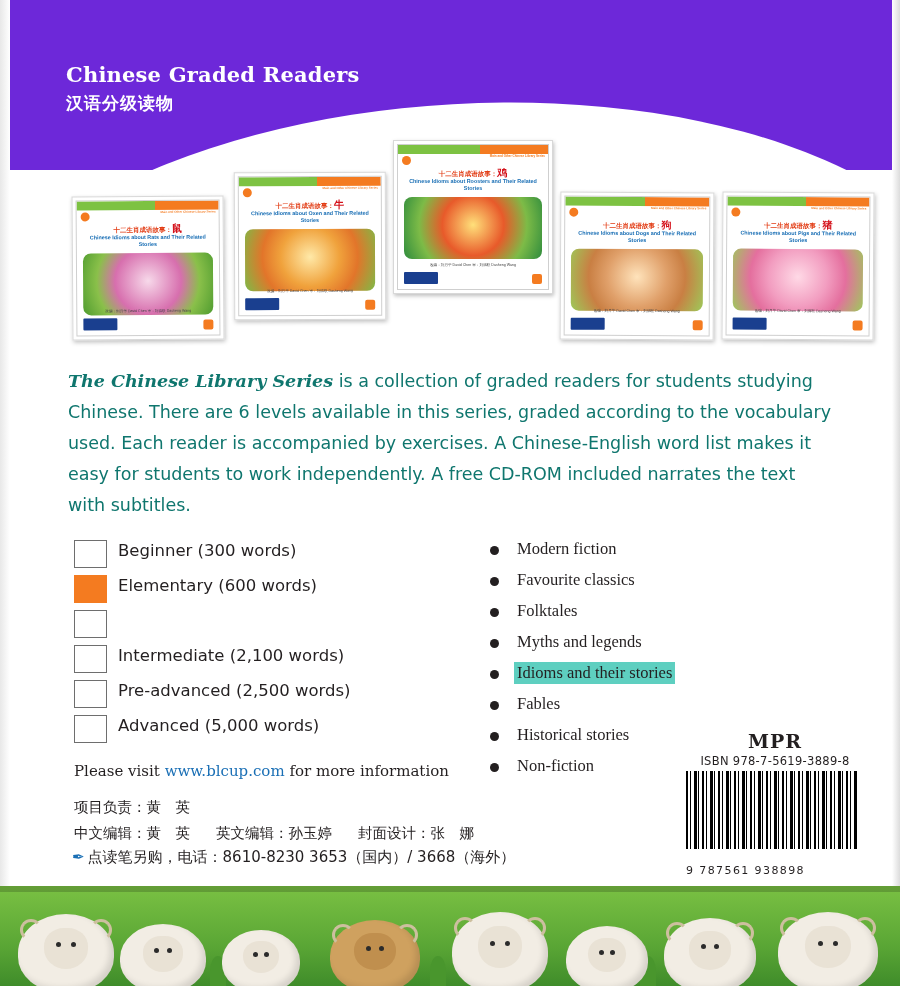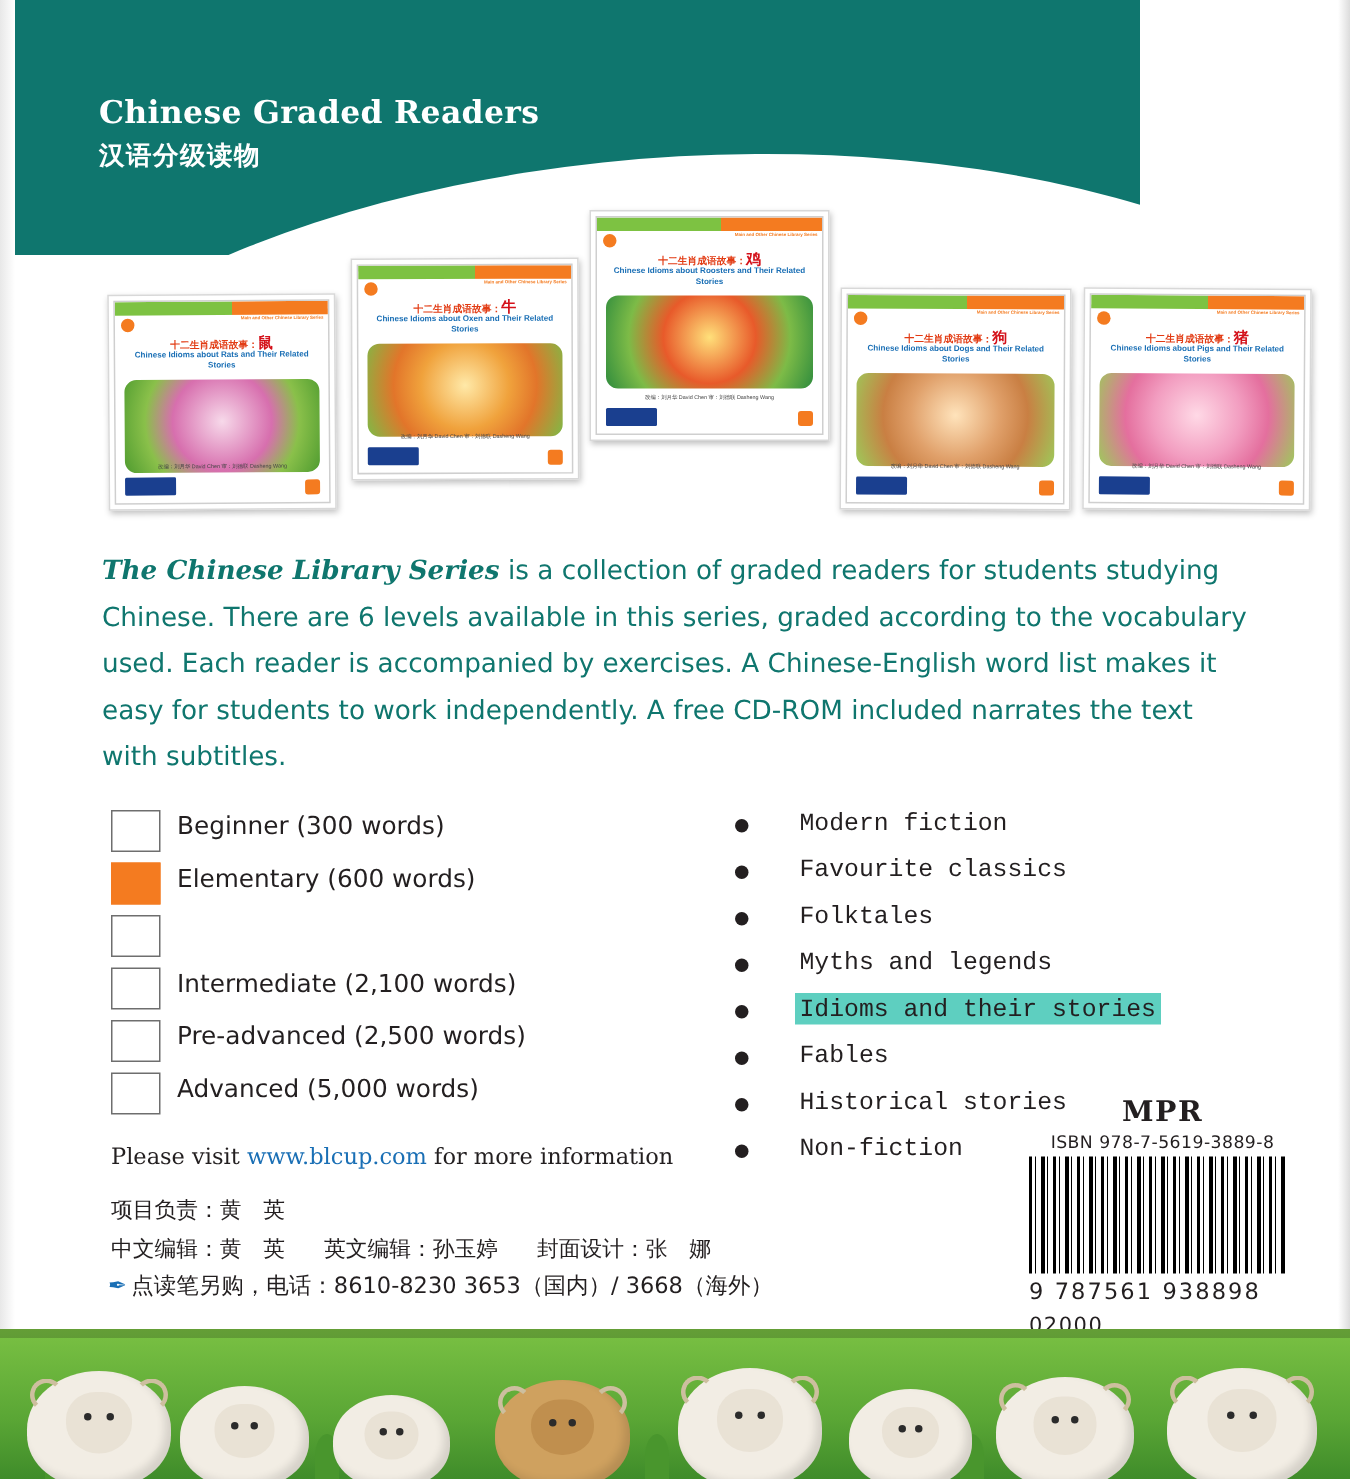--- a/index.html
+++ b/index.html
@@ -17,23 +17,23 @@
     position: relative;
     width: 900px;
     height: 986px;
     background: #ffffff;
     overflow: hidden;
   }
   
   .banner {
     position: absolute;
     left: 0; top: 0;
-    width: 760px;
+    width: 900px;
     height: 170px;
-    background: #0f766e;
+    background: #6d28d9;
     overflow: hidden;
   }
   .banner-white-swoop {
     position: absolute;
     left: -60px;
     top: 104px;
     width: 1040px;
     height: 260px;
     background: #ffffff;
     border-radius: 50% 50% 0 0 / 100% 100% 0 0;
@@ -255,23 +255,23 @@
     position: absolute;
     left: 0;
     top: 8px;
     width: 9px;
     height: 9px;
     border-radius: 50%;
     background: #231f20;
   }
   .genre-label {
     position: absolute;
-    left: 40px;
+    left: 24px;
     top: 0;
-    font-family: Liberation Mono, monospace;
+    font-family: Liberation Serif, serif;
     font-size: 16.5px;
     color: #231f20;
     padding: 1px 3px;
   }
   .genre-label.highlight {
     background: #5ecfc0;
   }
   
   .visit-line {
     position: absolute;
@@ -341,24 +341,24 @@
     background-image: repeating-linear-gradient(
       to right,
       #000 0px, #000 2px, #fff 2px, #fff 4px,
       #000 4px, #000 5px, #fff 5px, #fff 8px,
       #000 8px, #000 11px, #fff 11px, #fff 12px,
       #000 12px, #000 13px, #fff 13px, #fff 16px
     );
   }
   .barcode-digits {
     font-family: "DejaVu Sans", sans-serif;
-    font-size: 15px;
+    font-size: 11px;
     letter-spacing: 1.4px;
     color: #231f20;
-    margin-top: 3px;
+    margin-top: 15px;
   }
   .addon-digits {
     text-align: left;
     font-family: "DejaVu Sans", sans-serif;
     font-size: 14px;
     letter-spacing: 1px;
     color: #231f20;
     margin-top: 6px;
   }
   

